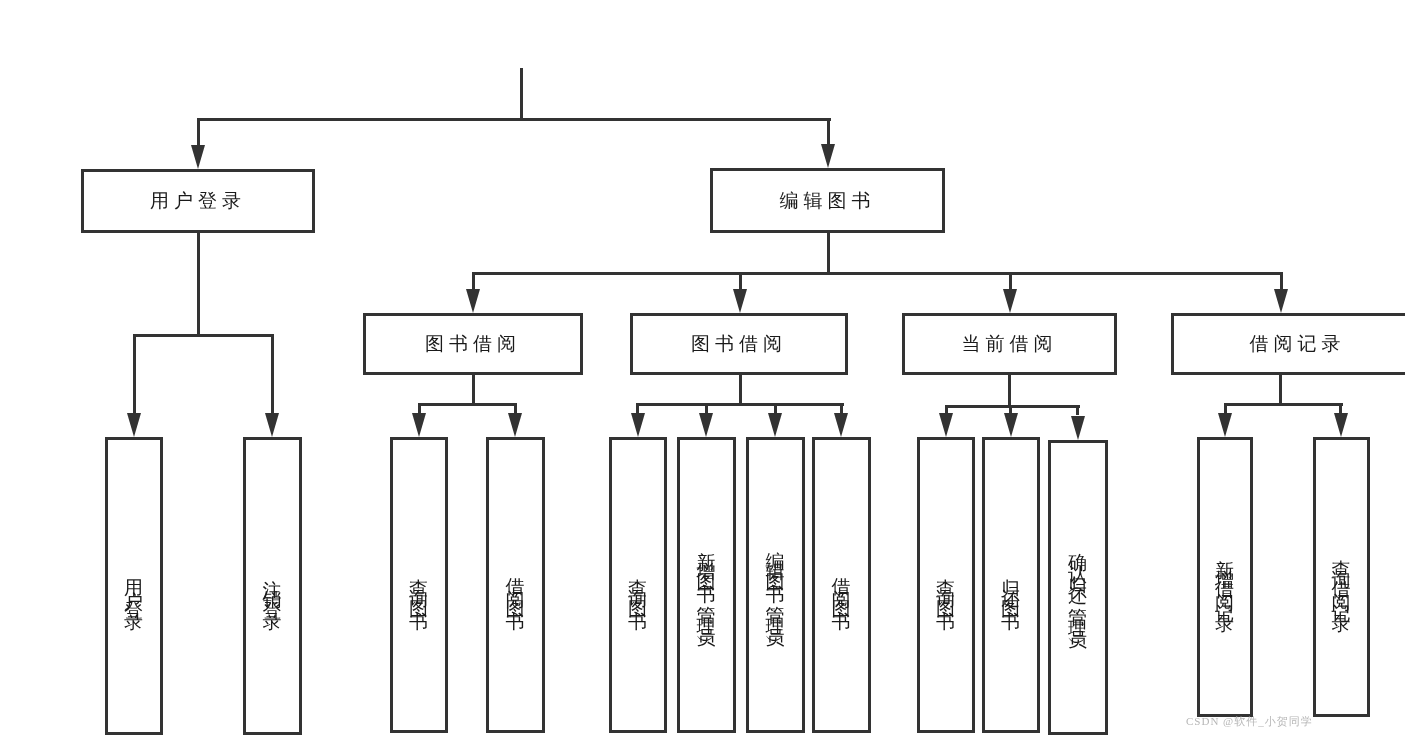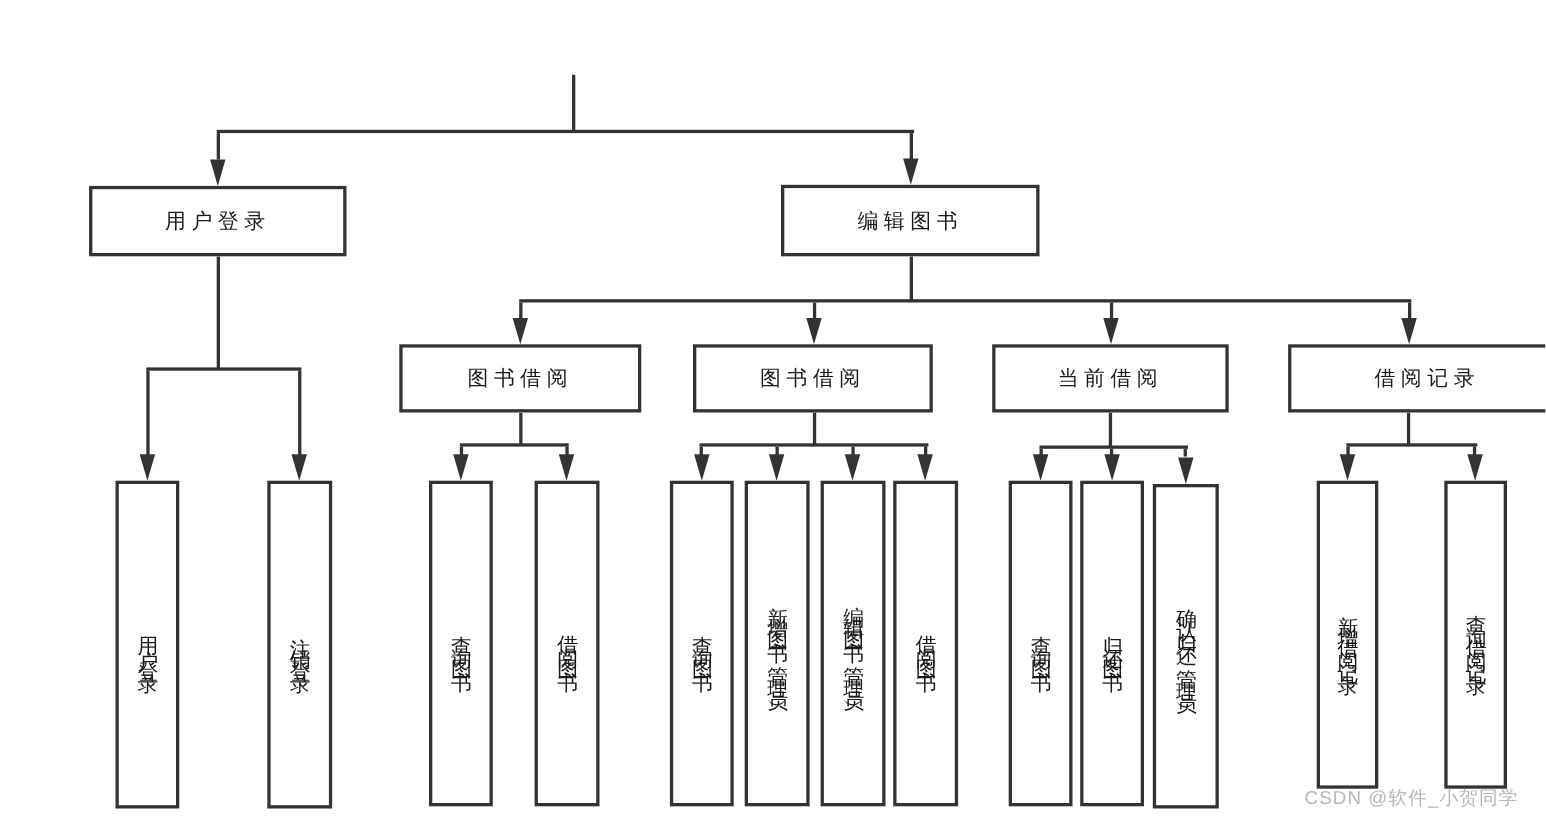--- a/index.html
+++ b/index.html
@@ -30,25 +30,26 @@
   .line{position:absolute;background:#333333;}
   .arrow{
     position:absolute;width:0;height:0;
     border-left:7px solid transparent;
     border-right:7px solid transparent;
     border-top:24px solid #333333;
   }
   .watermark{
     position:absolute;
     left:1186px;top:714px;
-    font-size:17px;
+    font-size:11px;
     letter-spacing:1px;
     color:rgba(178,178,178,0.95);
     white-space:nowrap;
     z-index:10;
+    font-family:Liberation Serif, serif;
   }
 
   
   #b-root{left:21px;top:13px;width:1001px;height:55px;}
   #b-user-login{left:81px;top:169px;width:234px;height:64px;}
   #b-book-mgmt{left:710px;top:168px;width:235px;height:65px;}
   #b-new-book{left:363px;top:313px;width:220px;height:62px;}
   #b-book-borrow{left:630px;top:313px;width:218px;height:62px;}
   #b-current-borrow{left:902px;top:313px;width:215px;height:62px;}
   #b-borrow-record{left:1171px;top:313px;width:253px;height:62px;}

